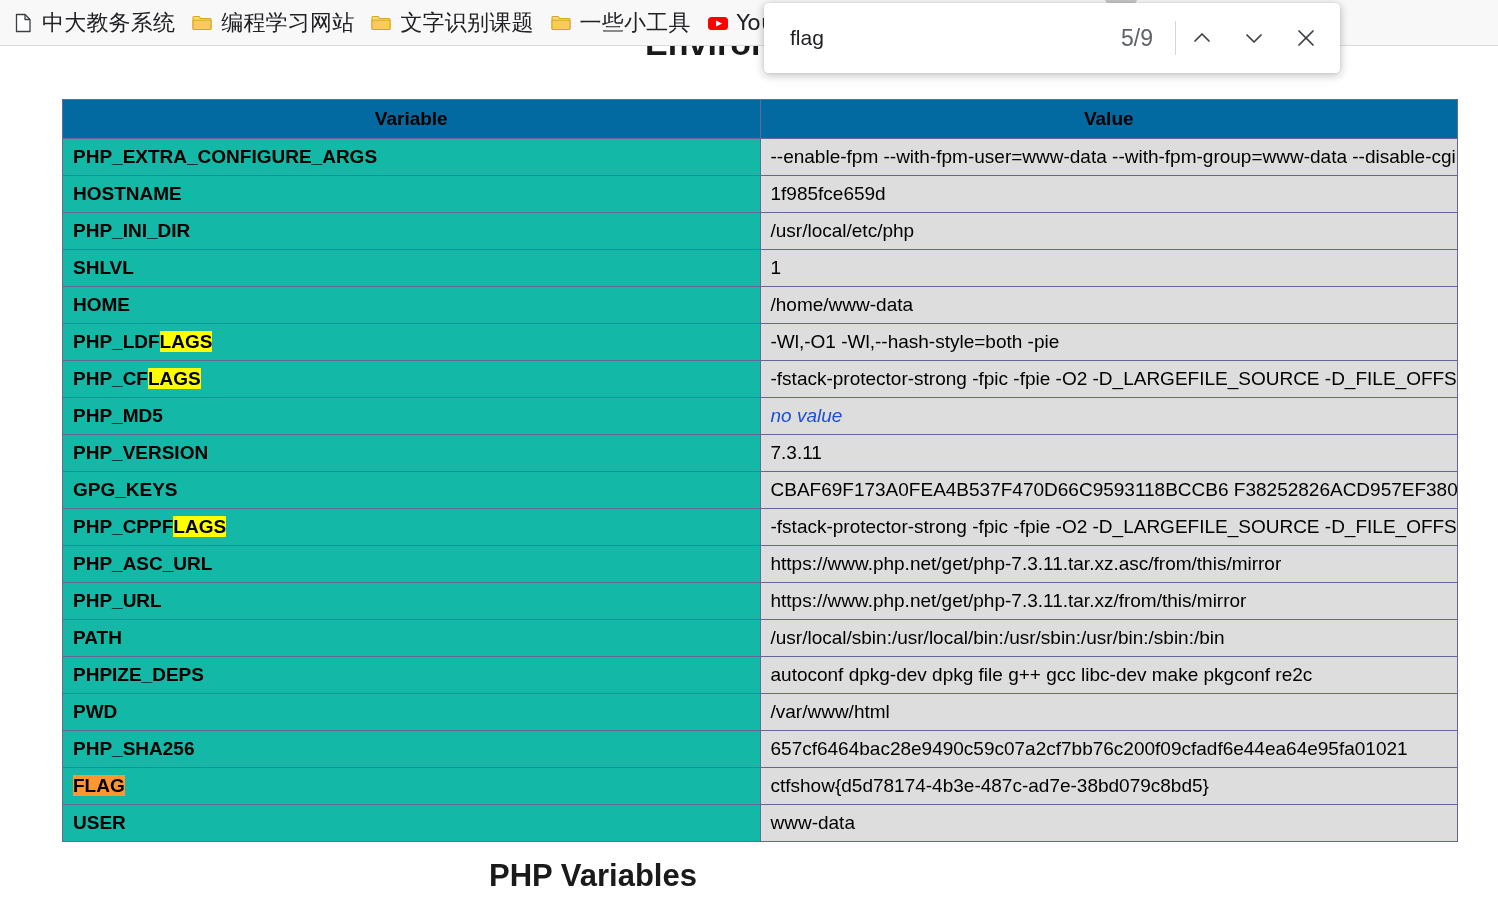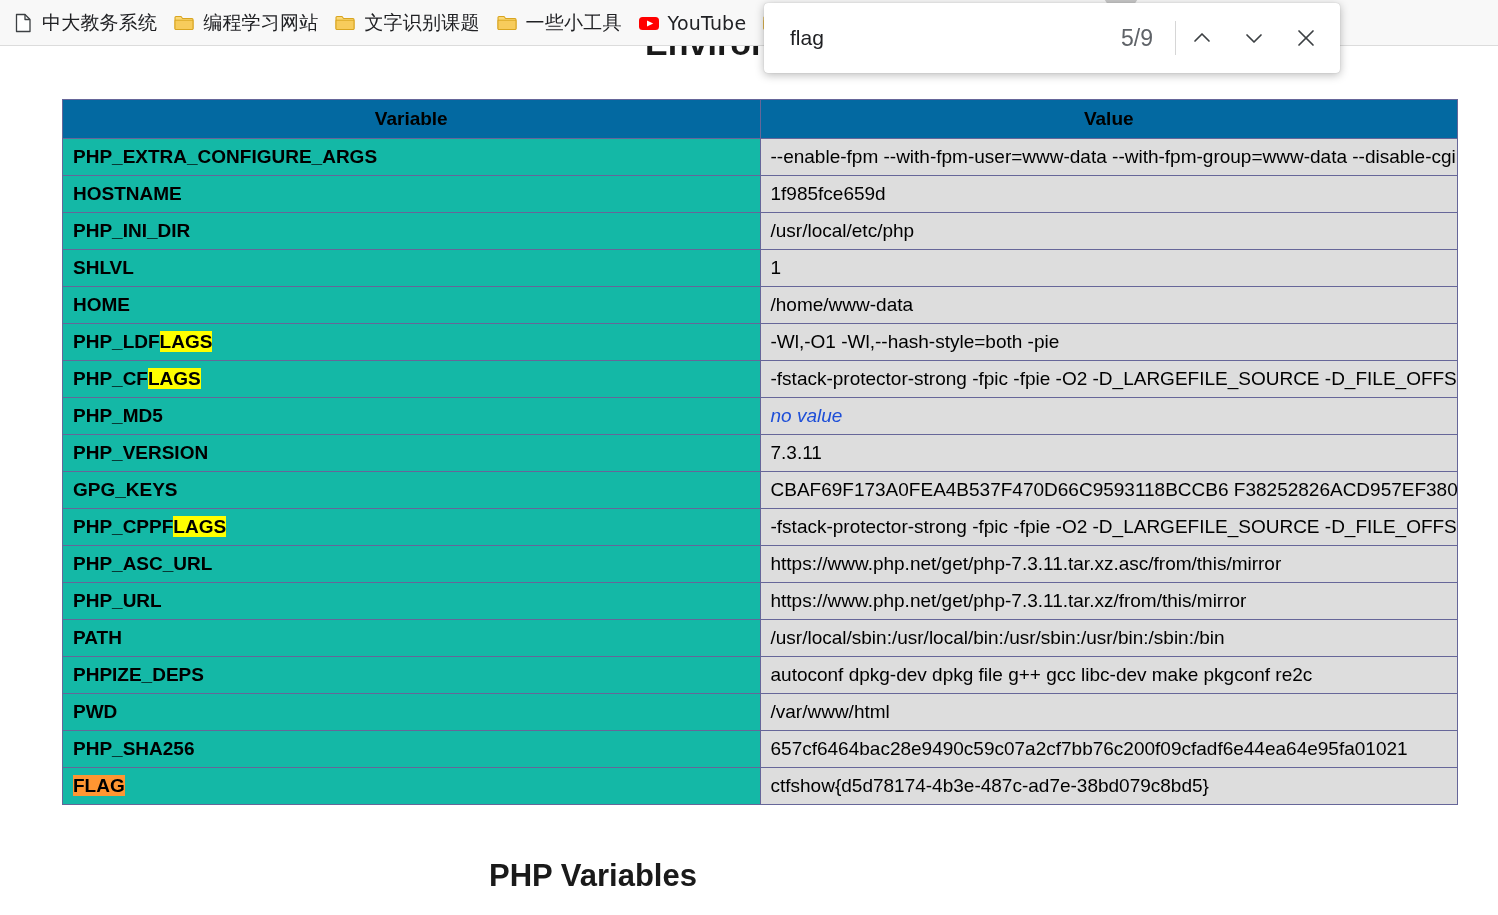--- a/index.html
+++ b/index.html
@@ -36,21 +36,21 @@
   }
   .bm-icon {
     width: 22px; height: 22px;
     margin-right: 8px;
     display: inline-flex;
     align-items: center;
     justify-content: center;
     flex: 0 0 auto;
   }
   .bm-label {
-    font-size: 19px;
+    font-size: 22px;
     color: #202124;
     font-family: "DejaVu Sans", sans-serif;
     letter-spacing: 0.2px;
   }
 
   
   #find-bar {
     position: absolute;
     top: 3px;
     left: 764px;
@@ -365,17 +365,21 @@
           <td class="val">/var/www/html</td>
         </tr>
         <tr>
           <td class="var">PHP_SHA256</td>
           <td class="val">657cf6464bac28e9490c59c07a2cf7bb76c200f09cfadf6e44ea64e95fa01021</td>
         </tr>
         <tr>
           <td class="var"><mark class="hit-active">FLAG</mark></td>
           <td class="val">ctfshow{d5d78174-4b3e-487c-ad7e-38bd079c8bd5}</td>
         </tr>
+        <tr>
+          <td class="var">USER</td>
+          <td class="val">www-data</td>
+        </tr>
       </tbody>
   </table>
 
   <div id="heading-php">PHP Variables</div>
 </div>
 
 </body></html>

